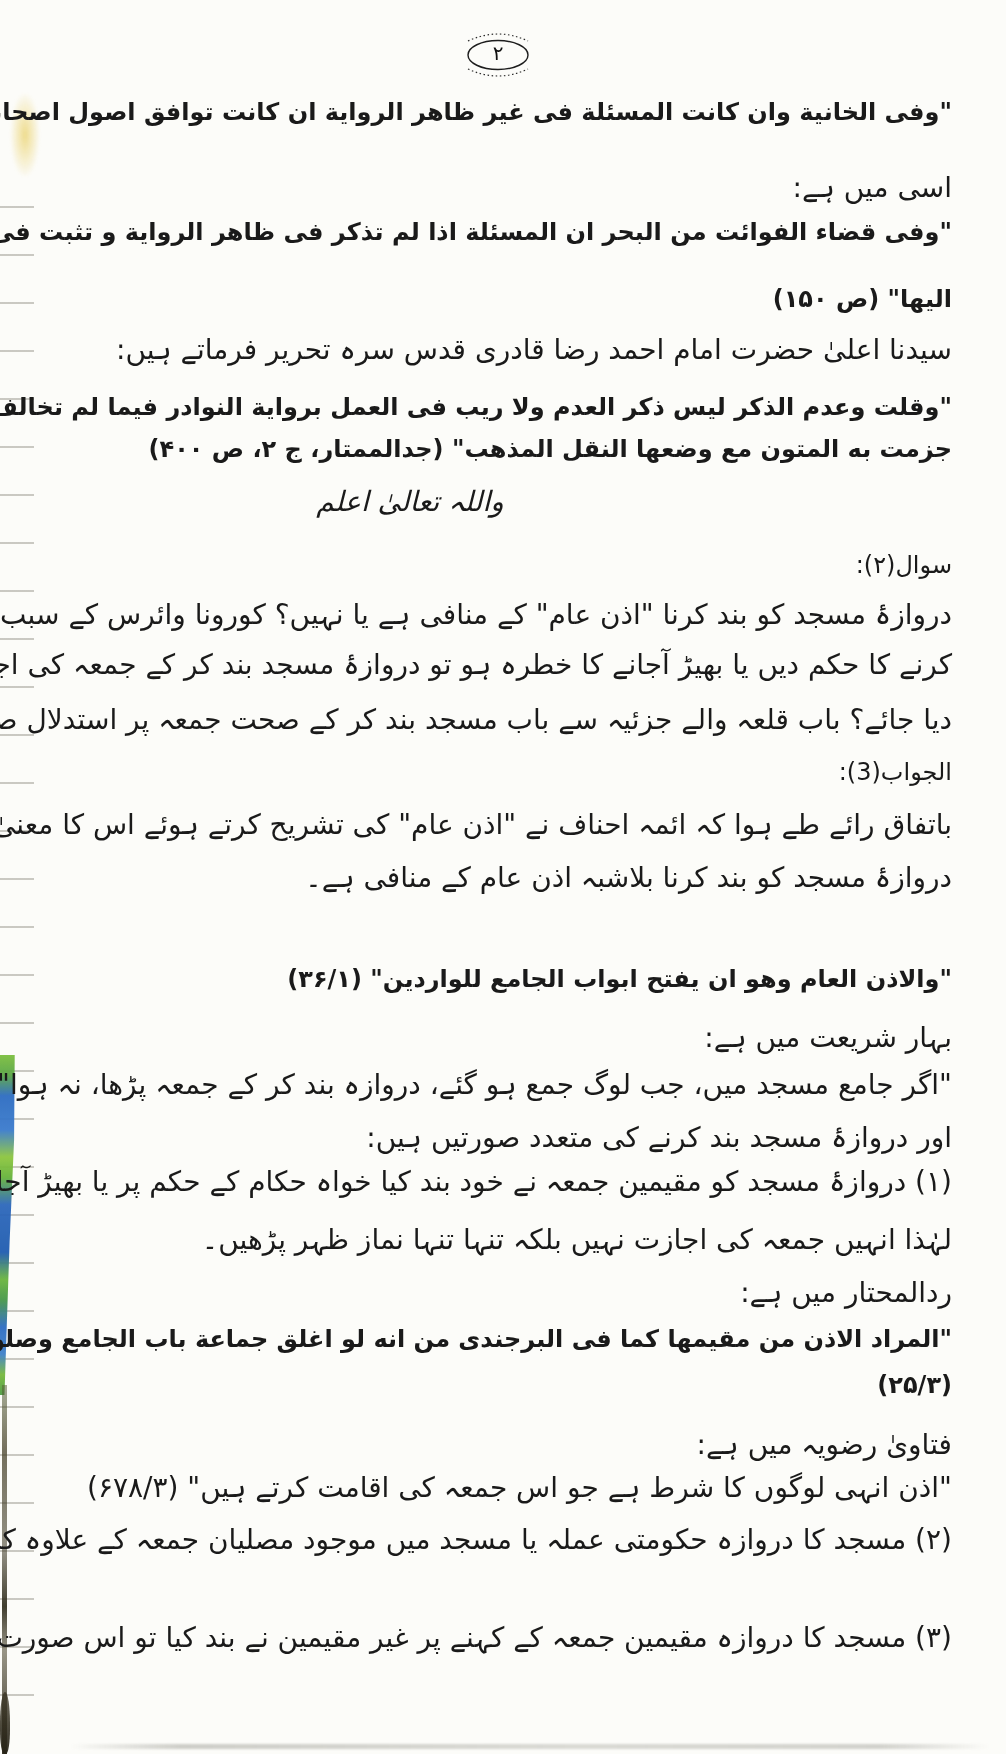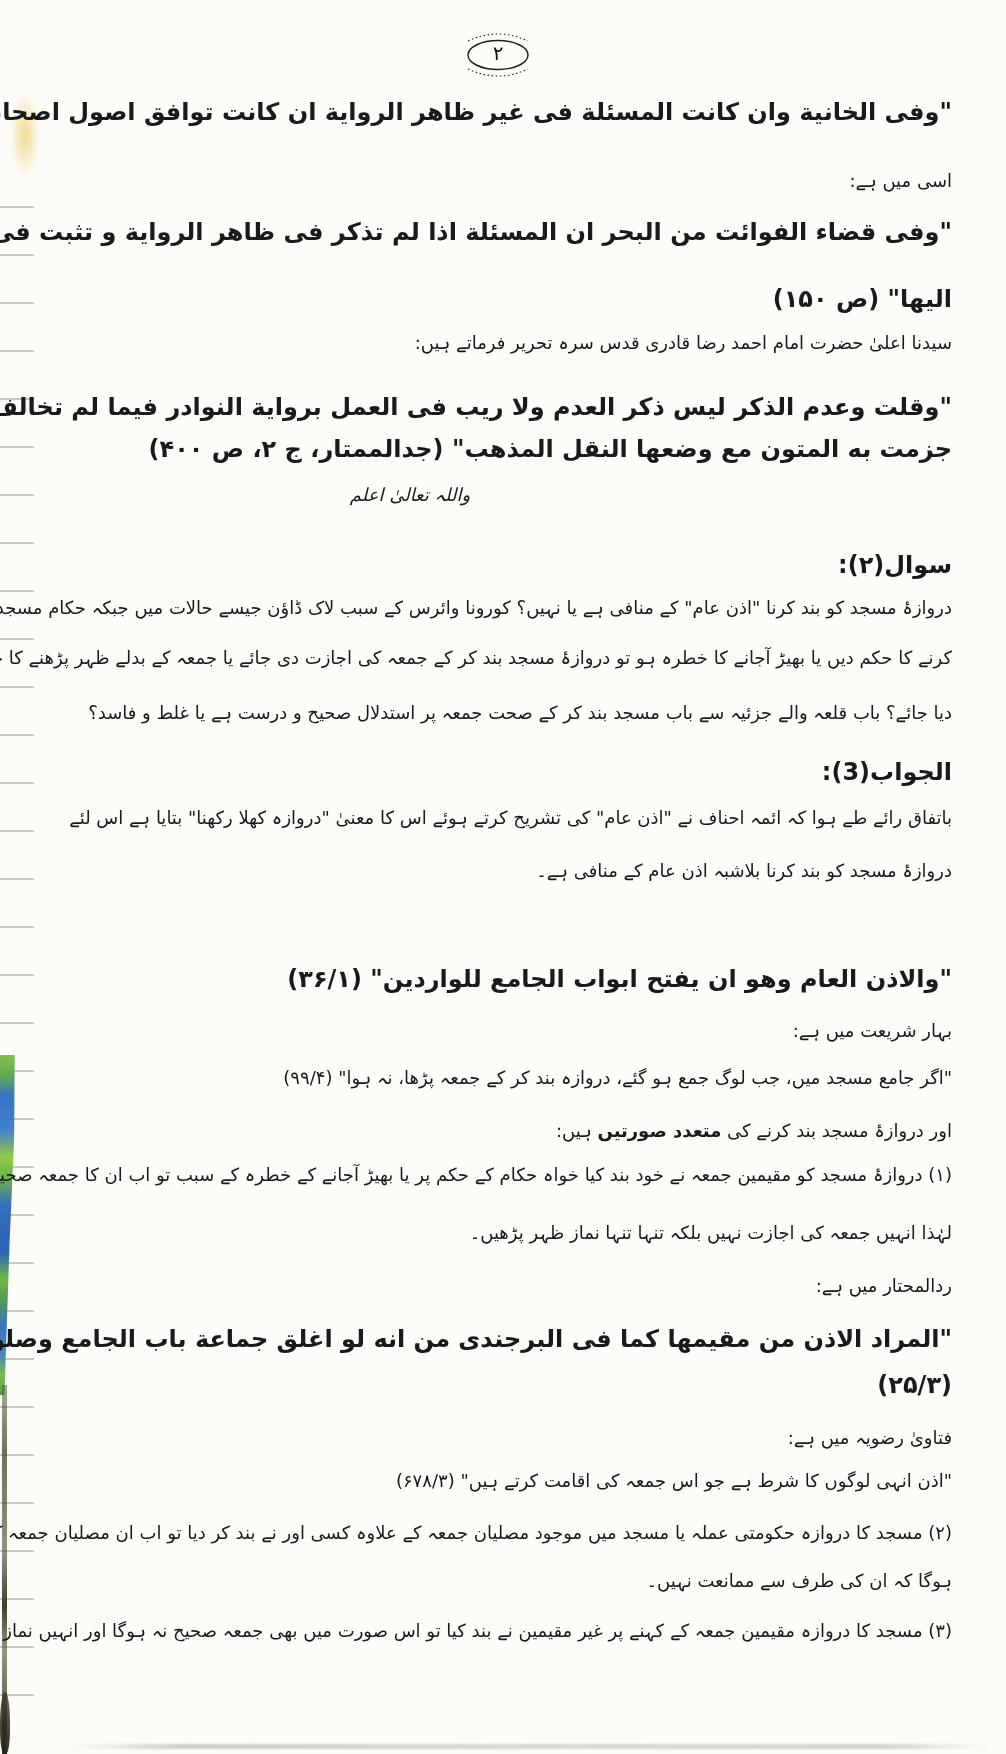--- a/index.html
+++ b/index.html
@@ -16,42 +16,42 @@
     color:#161616;
   }
   
   .ln{
     position:absolute;
     left:60px;
     width:892px;
     direction:rtl;
     text-align:right;
     white-space:nowrap;
-    font-size:18px;
+    font-size:28px;
     line-height:1.45;
     color:#1a1a1a;
   }
   .arabic{
     font-weight:bold;
     font-size:24px;
     letter-spacing:0;
   }
   .heading{
-    font-weight:bold;
+    font-weight:normal;
     font-size:24px;
   }
   .center{
     width:700px;
     text-align:center;
     font-style:italic;
   }
   .leftpos{
     text-align:right;
   }
-  .bold-inline{font-weight:bold;margin-top:12px;}
+  .bold-inline{font-weight:normal;margin-top:12px;}
   
   .page-ornament{
     position:absolute;
     left:460px;top:26px;
     width:76px;height:58px;
   }
   .page-ornament svg{position:absolute;left:0;top:0;}
   .page-num{
     position:absolute;
     left:0;top:15px;
@@ -173,16 +173,15 @@
     <span>اور دروازۂ مسجد بند کرنے کی </span><span class="bold-inline">متعدد صورتیں</span><span> ہیں:</span>
   </div>
   <div class="ln" style="top:1162px">(۱) دروازۂ مسجد کو مقیمین جمعہ نے خود بند کیا خواہ حکام کے حکم پر یا بھیڑ آجانے کے خطرہ کے سبب تو اب ان کا جمعہ صحیح نہیں ہوگا</div>
   <div class="ln" style="top:1220px">لہٰذا انہیں جمعہ کی اجازت نہیں بلکہ تنہا تنہا نماز ظہر پڑھیں۔</div>
   <div class="ln" style="top:1273px">ردالمحتار میں ہے:</div>
   <div class="ln arabic" style="top:1322px">"المراد الاذن من مقيمها كما فى البرجندى من انه لو اغلق جماعة باب الجامع وصلوا فيه الجمعة لايجوز"</div>
   <div class="ln arabic leftpos" style="top:1368px">(۲۵/۳)</div>
   <div class="ln" style="top:1425px">فتاویٰ رضویہ میں ہے:</div>
   <div class="ln" style="top:1468px">"اذن انہی لوگوں کا شرط ہے جو اس جمعہ کی اقامت کرتے ہیں" (۶۷۸/۳)</div>
   <div class="ln" style="top:1520px">(۲) مسجد کا دروازہ حکومتی عملہ یا مسجد میں موجود مصلیان جمعہ کے علاوہ کسی اور نے بند کر دیا تو اب ان مصلیان جمعہ کا جمعہ صحیح</div>
-  <div class="ln" style="top:1568px">ہوگا کہ ان کی طرف سے ممانعت نہیں۔</div>
   <div class="ln" style="top:1618px">(۳) مسجد کا دروازہ مقیمین جمعہ کے کہنے پر غیر مقیمین نے بند کیا تو اس صورت میں بھی جمعہ صحیح نہ ہوگا اور انہیں نماز ظہر پڑھنی</div>
 
 </div>
 
 </body></html>

